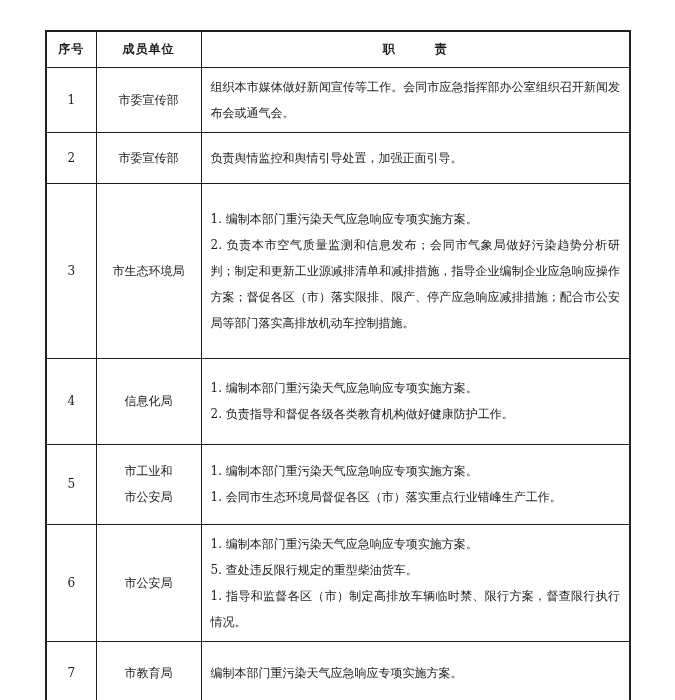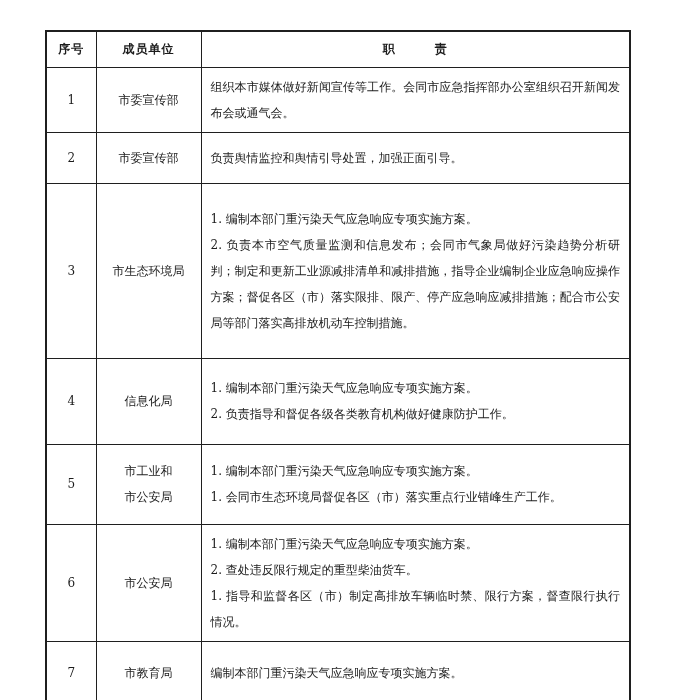--- a/index.html
+++ b/index.html
@@ -135,21 +135,21 @@
             <p class="duty">1. 会同市生态环境局督促各区（市）落实重点行业错峰生产工作。</p>
           </td>
         </tr>
         <tr style="height: 114px;">
           <td class="col-no">6</td>
           <td class="col-unit">
             <div class="unit-line">市公安局</div>
           </td>
           <td class="col-duty">
             <p class="duty">1. 编制本部门重污染天气应急响应专项实施方案。</p>
-            <p class="duty">2. 查处违反限行规定的重型柴油货车。</p>
+            <p class="duty">5. 查处违反限行规定的重型柴油货车。</p>
             <p class="duty">1. 指导和监督各区（市）制定高排放车辆临时禁、限行方案，督查限行执行情况。</p>
           </td>
         </tr>
         <tr style="height: 65px;">
           <td class="col-no">7</td>
           <td class="col-unit">
             <div class="unit-line">市教育局</div>
           </td>
           <td class="col-duty">
             <p class="duty">编制本部门重污染天气应急响应专项实施方案。</p>

